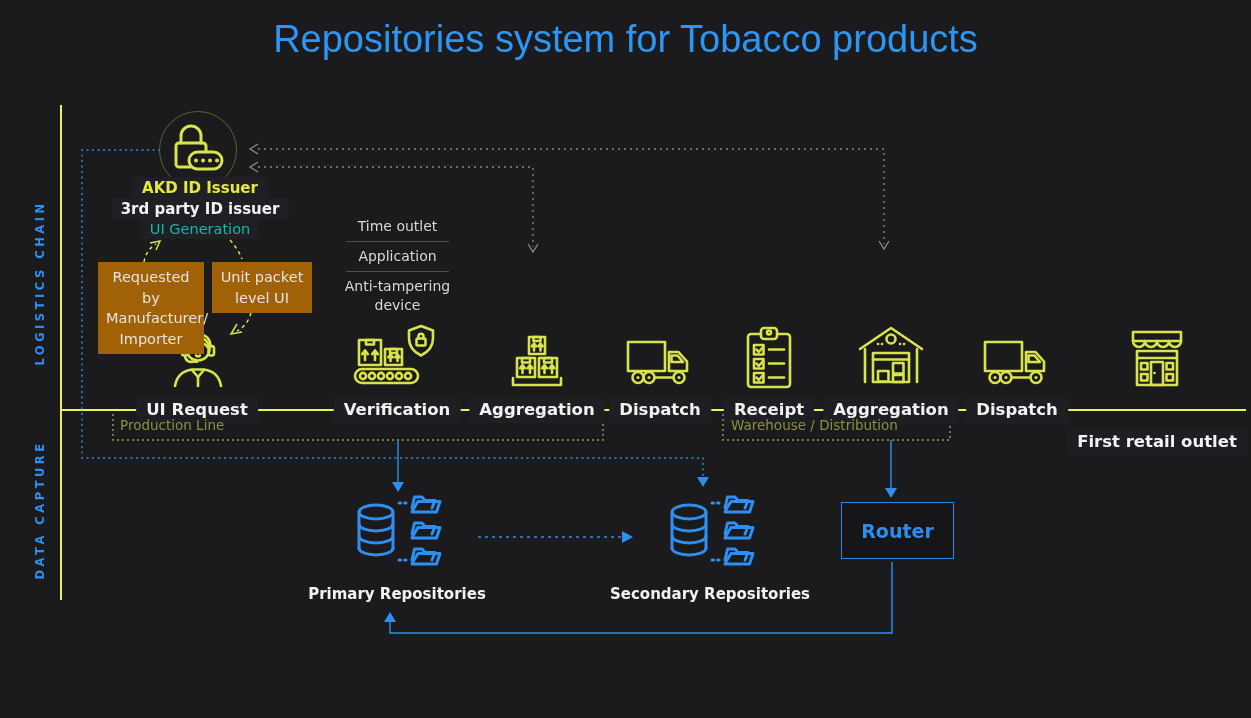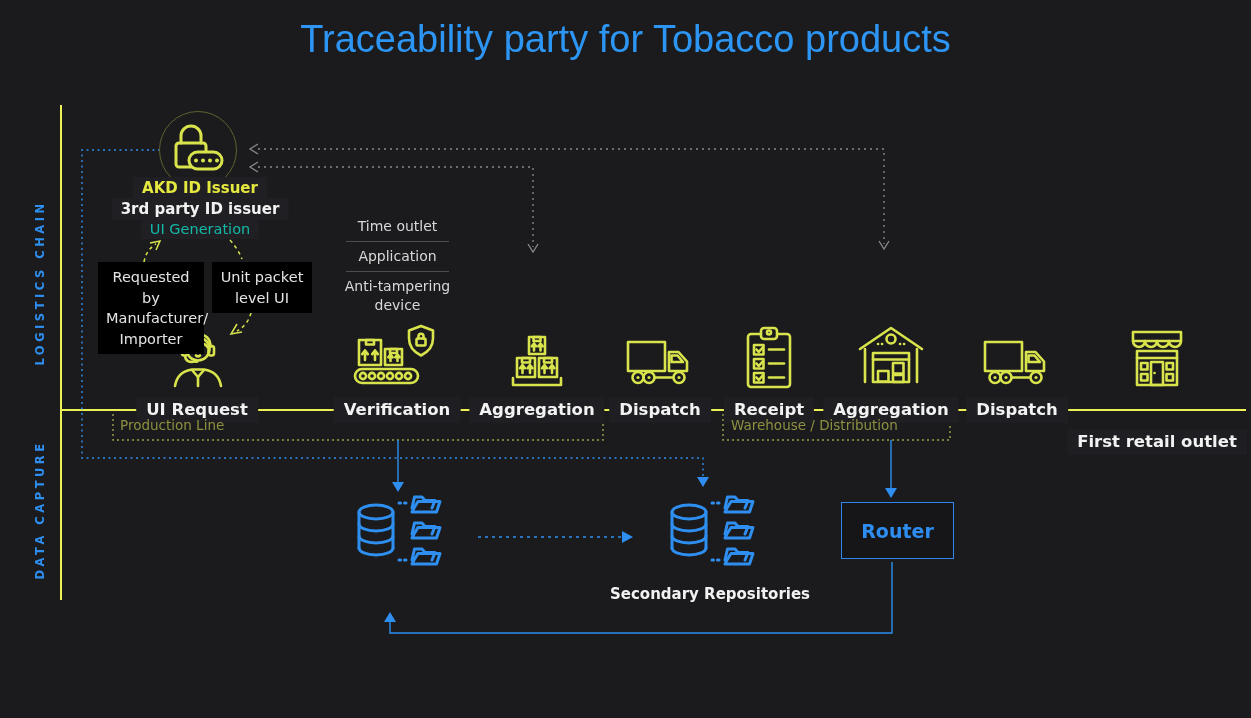--- a/index.html
+++ b/index.html
@@ -10,21 +10,21 @@
               color:#2d96f4;font-size:38px;font-weight:400;z-index:2;
               font-family:"Liberation Sans","DejaVu Sans",sans-serif;}
   .vlabel{position:absolute;color:#2e8ff0;font-weight:bold;font-size:11.5px;
           letter-spacing:3.5px;white-space:nowrap;z-index:2;
           transform:translate(-50%,-50%) rotate(-90deg);}
   .chip{position:absolute;background:#1f1f23;color:#f2f2f2;font-weight:bold;
         font-size:16.5px;height:26px;line-height:26px;padding:0 10px;
         transform:translateX(-50%);white-space:nowrap;z-index:3;}
   .ichip{position:absolute;background:#202024;transform:translateX(-50%);
          white-space:nowrap;padding:2px 9px;z-index:3;font-size:15px;}
-  .note{position:absolute;background:#000000;color:#e4e4e4;font-size:14.5px;
+  .note{position:absolute;background:#a16207;color:#e4e4e4;font-size:14.5px;
         text-align:center;padding:5px 8px;line-height:1.42;z-index:3;}
   .zone-label{position:absolute;color:#8e9040;font-size:13.5px;z-index:3;white-space:nowrap;}
   .feature-list{position:absolute;left:340px;top:214px;width:115px;text-align:center;
                 color:#d8d8d8;font-size:14px;z-index:3;}
   .feature-item{padding:3px 0;line-height:19px;}
   .feature-sep{border:none;border-top:1px solid #4d4d4d;margin:2px 6px;}
   .repo-label{position:absolute;width:220px;transform:translateX(-50%);text-align:center;
               color:#f2f2f2;font-weight:bold;font-size:15px;z-index:3;}
   .router{position:absolute;left:841px;top:502px;width:111px;height:55px;
           border:1.5px solid #2e86f0;background:#161618;z-index:3;
@@ -80,21 +80,21 @@
     </g>
     <g fill="#2e8ff0">
       <path d="M697,477 h12 l-6,10 z"></path>
       <path d="M392,482 h12 l-6,10 z"></path>
       <path d="M885,488 h12 l-6,10 z"></path>
       <path d="M384,622 h12 l-6,-10 z"></path>
       <path d="M622,531 v12 l11,-6 z"></path>
     </g>
   </svg>
 
-  <div class="page-title">Traceability party for Tobacco products</div>
+  <div class="page-title">Repositories system for Tobacco products</div>
 
   <div class="vlabel" style="left:40px;top:283px;">LOGISTICS CHAIN</div>
   <div class="vlabel" style="left:40px;top:510px;">DATA CAPTURE</div>
 
   <div class="lock-circle"></div>
   <svg class="icon" style="left:167px;top:119px;" width="60" height="60" viewBox="0 0 60 60">
     <g stroke="#d9e44c" stroke-width="3" fill="none" stroke-linecap="round" stroke-linejoin="round">
       <path d="M14,24 v-7 a10,10 0 0 1 20,0 v7"></path>
       <rect x="9" y="24" width="30" height="24" rx="3"></rect>
       <rect x="22" y="33" width="33" height="17" rx="8.5" fill="#1b1b1d"></rect>
@@ -301,19 +301,20 @@
       <path d="M47,11 H56 M47,68 H56" stroke-dasharray="1.5,4"></path>
       <path d="M60,16 L62.5,5 H70 L73,8.5 H83 L80,16"></path>
       <path d="M62,16 L66,9.5 H88 L84.5,20 H60 Z"></path>
       <path d="M60,42 L62.5,31 H70 L73,34.5 H83 L80,42"></path>
       <path d="M62,42 L66,35.5 H88 L84.5,46 H60 Z"></path>
       <path d="M60,68 L62.5,57 H70 L73,60.5 H83 L80,68"></path>
       <path d="M62,68 L66,61.5 H88 L84.5,72 H60 Z"></path>
     </g>
   </svg>
 
+  <div class="repo-label" style="left:397px;top:585px;">Primary Repositories</div>
   <div class="repo-label" style="left:710px;top:585px;">Secondary Repositories</div>
 
   <div class="router">
     <span>Router</span>
   </div>
 
 </div>
 
 </body></html>

